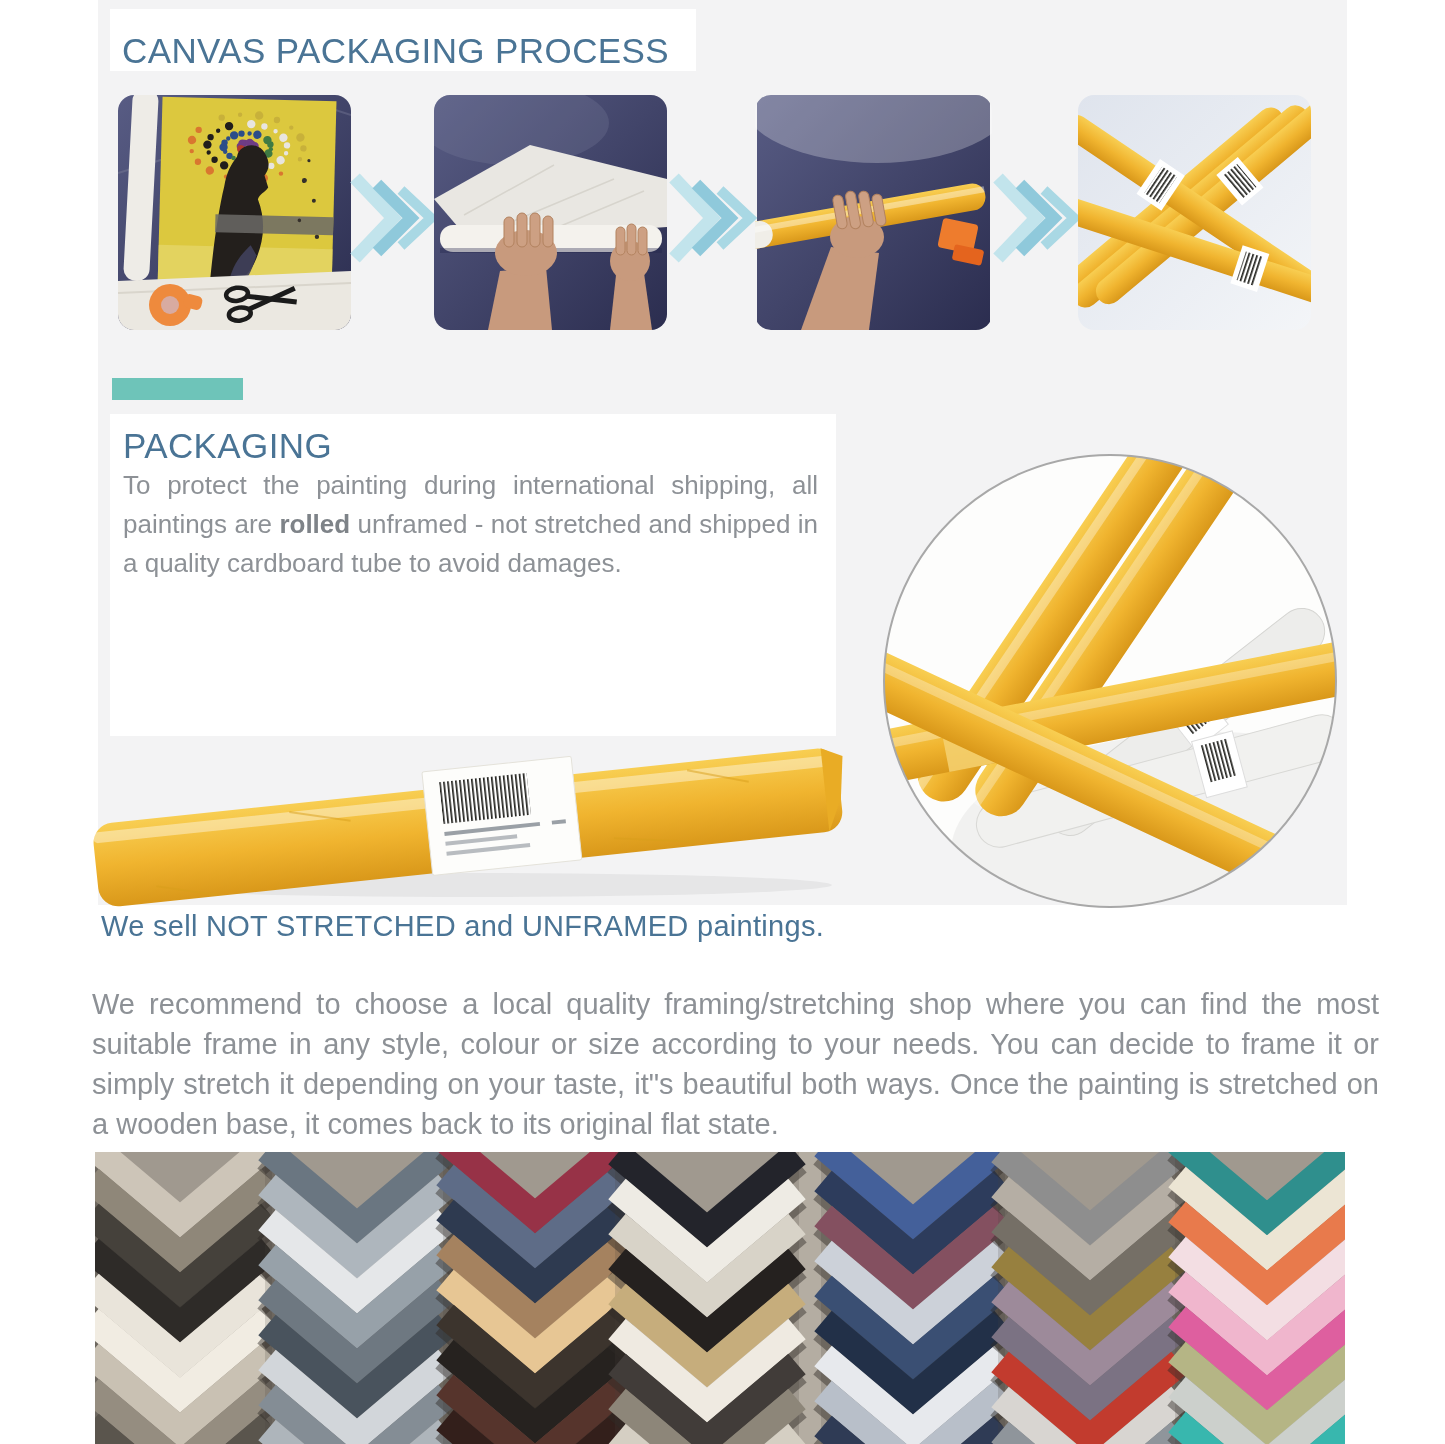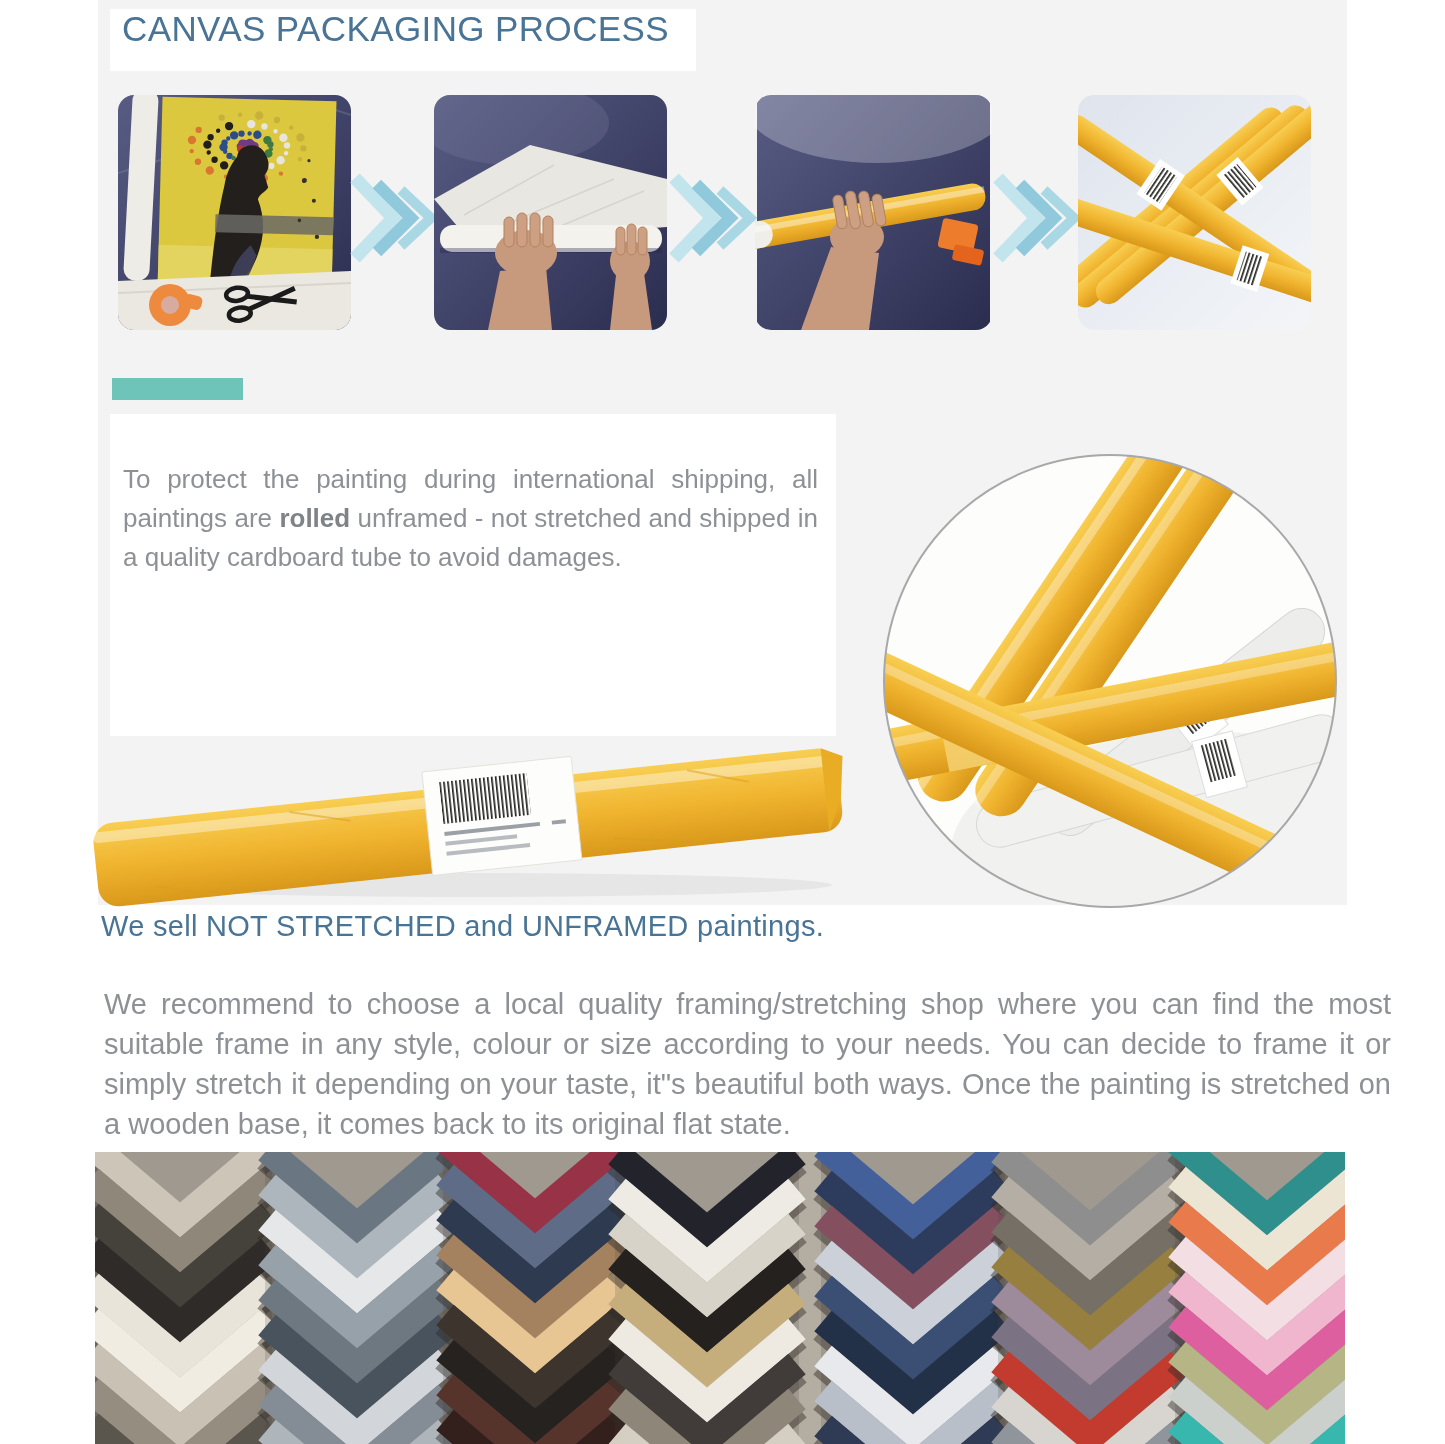--- a/index.html
+++ b/index.html
@@ -1,33 +1,33 @@
 <!DOCTYPE html>
 <html style="--heading-blue: #4a7495; --body-gray: #8d9196; --accent-teal: #6ec4b9; --panel-gray: #f3f3f4;"><head>
 <meta charset="utf-8">
 <style>
   *{margin:0;padding:0;box-sizing:border-box}
   html,body{width:1445px;height:1444px}
   body{position:relative;background:#fff;font-family:"Liberation Sans",sans-serif;overflow:hidden}
   .abs{position:absolute}
   .gray-panel{left:98px;top:0;width:1249px;height:905px;background:var(--panel-gray,#f3f3f4)}
-  .title-box{left:110px;top:9px;width:586px;height:62px;background:#fff;display:flex;align-items:flex-start;padding-left:12px}
+  .title-box{left:110px;top:9px;width:586px;height:62px;background:#fff;display:flex;align-items:flex-end;padding-left:12px}
   .page-title{font-size:35px;font-weight:400;color:var(--heading-blue,#4a7495);letter-spacing:.4px;white-space:nowrap}
   .tile{position:absolute;top:95px;width:233px;height:235px;border-radius:16px;overflow:hidden}
   .tile svg{display:block;width:100%;height:100%}
   .arrow{position:absolute;top:166px;width:92px;height:104px}
   .teal-bar{left:112px;top:378px;width:131px;height:22px;background:var(--accent-teal,#6ec4b9)}
   .pack-box{left:110px;top:414px;width:726px;height:322px;background:#fff;padding:12px 18px 0 13px}
   .pack-heading{font-size:35px;font-weight:400;color:var(--heading-blue,#4a7495);letter-spacing:.4px}
-  .pack-body{margin-top:34px;width:695px;font-size:26px;line-height:39px;color:var(--body-gray,#8d9196);text-align:justify}
+  .pack-body{width:695px;font-size:26px;line-height:39px;color:var(--body-gray,#8d9196);text-align:justify}
   .pack-body b{color:#7e8388}
   .circle-photo{left:881px;top:452px;width:458px;height:458px}
   .tube-photo{left:92px;top:733px;width:766px;height:175px}
   .sell-heading{left:101px;top:910px;width:1290px;font-size:29px;font-weight:400;color:var(--heading-blue,#4a7495);letter-spacing:.3px}
-  .sell-body{left:104px;top:984px;width:1287px;font-size:29px;line-height:40px;color:var(--body-gray,#8d9196);text-align:justify}
+  .sell-body{left:92px;top:984px;width:1287px;font-size:29px;line-height:40px;color:var(--body-gray,#8d9196);text-align:justify}
   .frames-photo{left:95px;top:1152px;width:1250px;height:292px;overflow:hidden}
   svg{display:block}
 </style>
 </head>
 <body>
 
 <svg width="0" height="0" style="position:absolute" aria-hidden="true">
   <defs>
     <linearGradient id="ng" x1="0" y1="0" x2="1" y2="1">
       <stop offset="0" stop-color="#585c84"></stop>
@@ -254,20 +254,21 @@
         <rect x="-30" y="147" width="300" height="26" rx="13" fill="url(#yg)"></rect>
       <rect x="160" y="140" width="28" height="40" fill="#fff"></rect>
         <rect x="165" y="145" width="18" height="30" fill="url(#bc)"></rect>
       </g>
   </svg>
 </figure>
 
 <div class="abs teal-bar"></div>
 
 <section class="abs pack-box">
+  <h2 class="pack-heading">PACKAGING</h2>
   <p class="pack-body"><span>To protect the painting during international shipping, all paintings are </span><b>rolled</b><span> unframed - not stretched and shipped in a quality cardboard tube to avoid damages.</span></p>
 </section>
 
 <div class="abs circle-photo" aria-label="Close-up of wrapped yellow rolls with barcode labels">
   <svg viewBox="0 0 458 458">
     <defs>
         <clipPath id="circ">
           <circle cx="229" cy="229" r="226"></circle>
         </clipPath>
       </defs>

